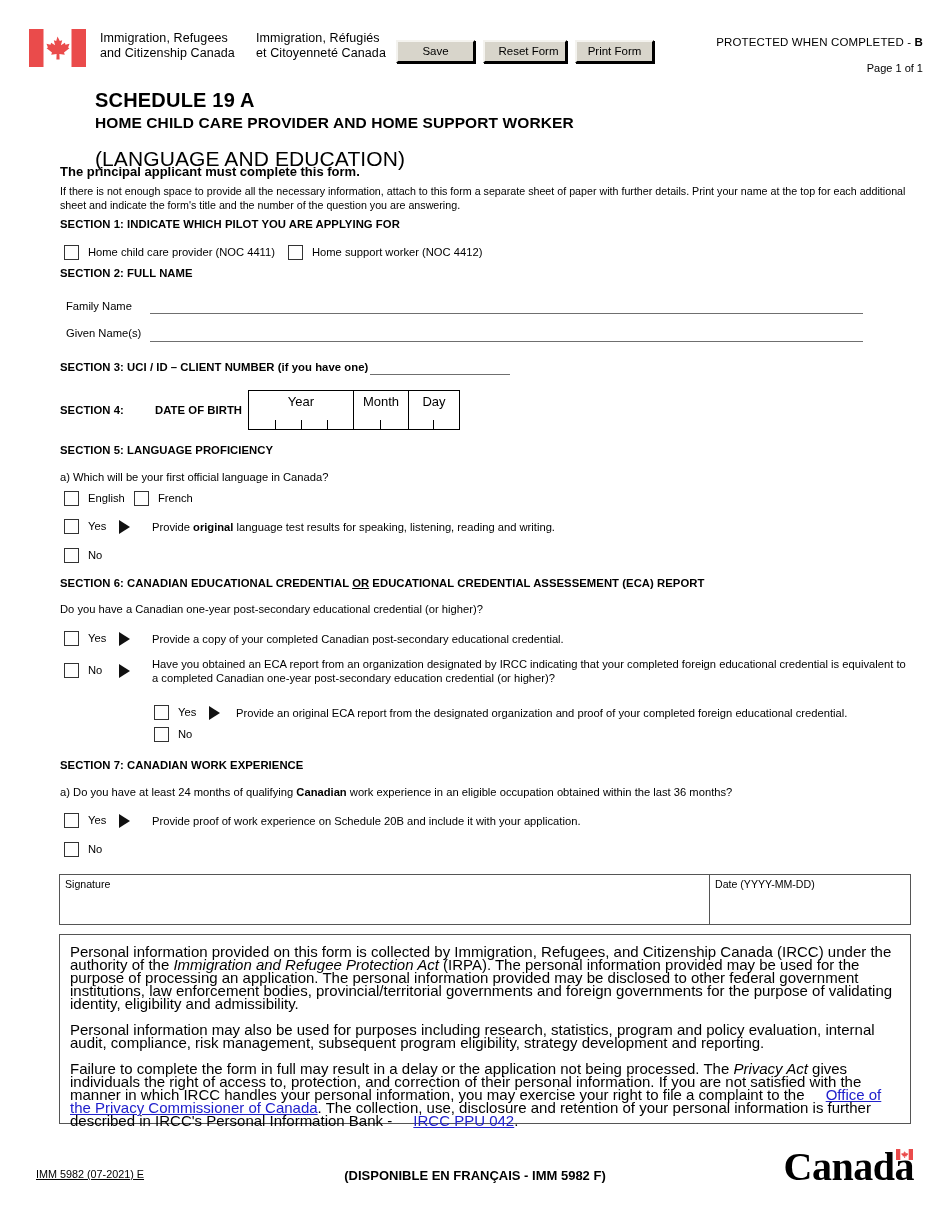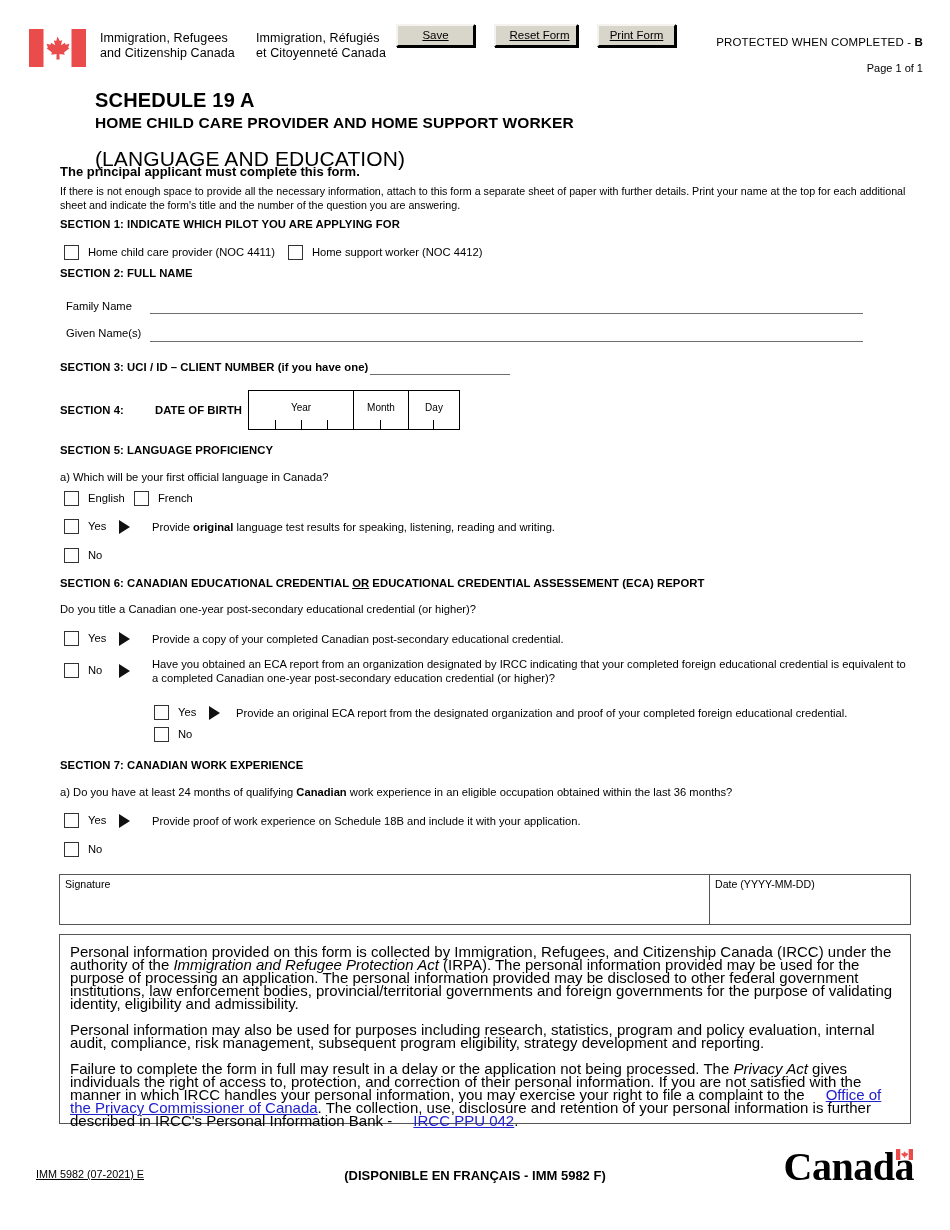--- a/index.html
+++ b/index.html
@@ -28,22 +28,22 @@
     position: absolute; left: 100px; top: 31px;
     font-size: 12.5px; line-height: 15px;
     letter-spacing: .1px;
   }
   .wordmark-fr {
     position: absolute; left: 256px; top: 31px;
     font-size: 12.5px; line-height: 15px;
     letter-spacing: .1px;
   }
   .btn-row {
-    position: absolute; left: 396px; top: 24px;
-    display: flex; gap: 19px; text-decoration: underline;
+    position: absolute; left: 396px; top: 40px;
+    display: flex; gap: 8px;
   }
   .btn {
     background: #d8d5cb;
     border: 2px solid #000;
     border-top-color: #f4f3ef;
     border-left-color: #f4f3ef;
     padding: 3px 0 4px;
     font-family: "Liberation Sans", sans-serif;
     font-size: 11.5px;
     color: #000;
@@ -126,21 +126,21 @@
   .dob .cell {
     position: relative;
     border-right: 1.4px solid #000;
     display: flex; justify-content: center;
   }
   .dob .cell:last-child { border-right: none; }
   .dob .cell.year { width: 105px; }
   .dob .cell.month { width: 55px; }
   .dob .cell.day { width: 50px; }
   .dob .cell span {
-    font-size: 10px; margin-top: 11px;
+    font-size: 13px; margin-top: 3px;
   }
   .tick {
     position: absolute; bottom: 0;
     width: 1.3px; height: 9px; background: #000;
   }
 
   
   .sigbox {
     position: absolute; left: 59px; top: 874px;
     width: 852px; height: 51px;
@@ -278,21 +278,21 @@
 
 <div class="cb" style="left:64px; top:519px;"></div>
 <div class="cb-label" style="left:88px; top:520px;">Yes</div>
 <i class="tri" style="left:119px; top:520px;"></i>
 <div class="qtext" style="left:152px; top:520px;"><span>Provide </span><b>original</b><span> language test results for speaking, listening, reading and writing.</span></div>
 
 <div class="cb" style="left:64px; top:548px;"></div>
 <div class="cb-label" style="left:88px; top:549px;">No</div>
 
 <div class="sec-head" style="left:60px; top:577px;"><span>SECTION 6: CANADIAN EDUCATIONAL CREDENTIAL </span><u>OR</u><span> EDUCATIONAL CREDENTIAL ASSESSEMENT (ECA) REPORT</span></div>
-<div class="qtext" style="left:60px; top:602px;">Do you title a Canadian one-year post-secondary educational credential (or higher)?</div>
+<div class="qtext" style="left:60px; top:602px;">Do you have a Canadian one-year post-secondary educational credential (or higher)?</div>
 
 <div class="cb" style="left:64px; top:631px;"></div>
 <div class="cb-label" style="left:88px; top:632px;">Yes</div>
 <i class="tri" style="left:119px; top:632px;"></i>
 <div class="qtext" style="left:152px; top:632px;">Provide a copy of your completed Canadian post-secondary educational credential.</div>
 
 <div class="cb" style="left:64px; top:663px;"></div>
 <div class="cb-label" style="left:88px; top:664px;">No</div>
 <i class="tri" style="left:119px; top:664px;"></i>
 <div class="qtext" style="left:152px; top:657px; width:760px;">Have you obtained an ECA report from an organization designated by IRCC indicating that your completed foreign educational credential is equivalent to a completed Canadian one-year post-secondary education credential (or higher)?</div>
@@ -304,21 +304,21 @@
 
 <div class="cb" style="left:154px; top:727px;"></div>
 <div class="cb-label" style="left:178px; top:728px;">No</div>
 
 <div class="sec-head" style="left:60px; top:759px;">SECTION 7: CANADIAN WORK EXPERIENCE</div>
 <div class="qtext" style="left:60px; top:785px;"><span>a) Do you have at least 24 months of qualifying </span><b>Canadian</b><span> work experience in an eligible occupation obtained within the last 36 months?</span></div>
 
 <div class="cb" style="left:64px; top:813px;"></div>
 <div class="cb-label" style="left:88px; top:814px;">Yes</div>
 <i class="tri" style="left:119px; top:814px;"></i>
-<div class="qtext" style="left:152px; top:814px;">Provide proof of work experience on Schedule 18B and include it with your application.</div>
+<div class="qtext" style="left:152px; top:814px;">Provide proof of work experience on Schedule 20B and include it with your application.</div>
 
 <div class="cb" style="left:64px; top:842px;"></div>
 <div class="cb-label" style="left:88px; top:843px;">No</div>
 
 <div class="sigbox">
   <div class="left">
     <span class="cap">Signature</span>
   </div>
   <div class="right">
     <span class="cap">Date (YYYY-MM-DD)</span>

